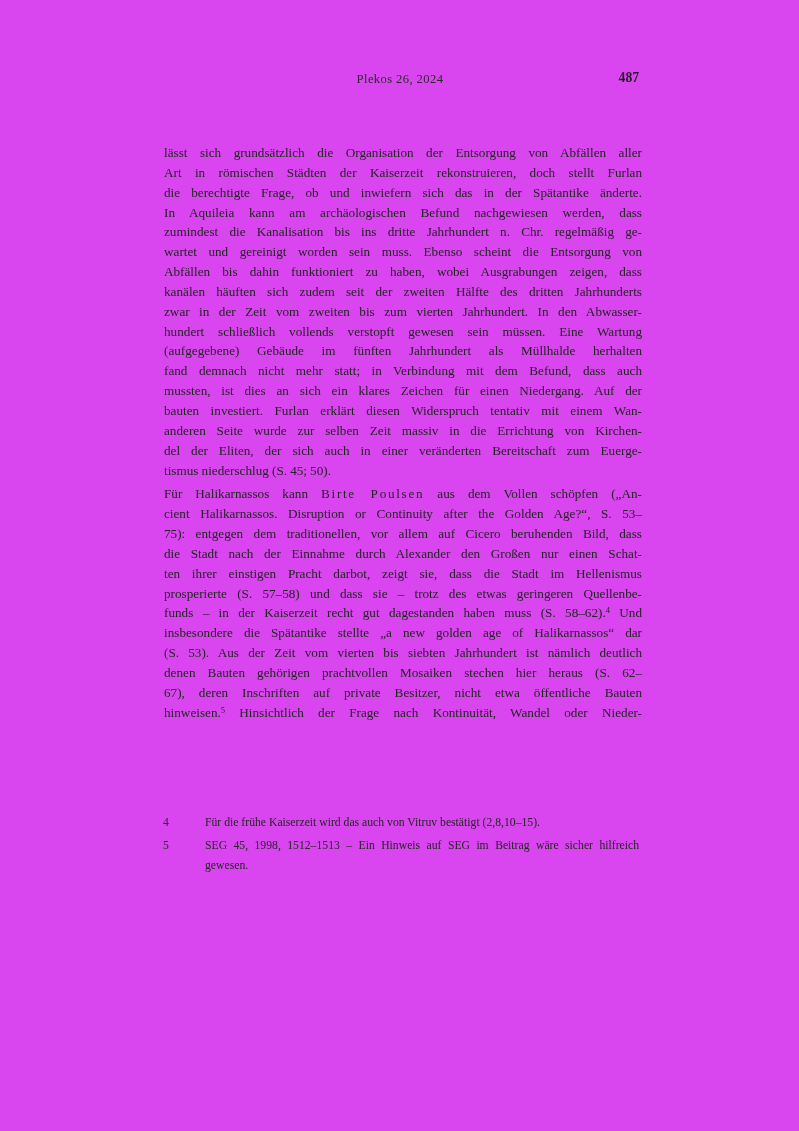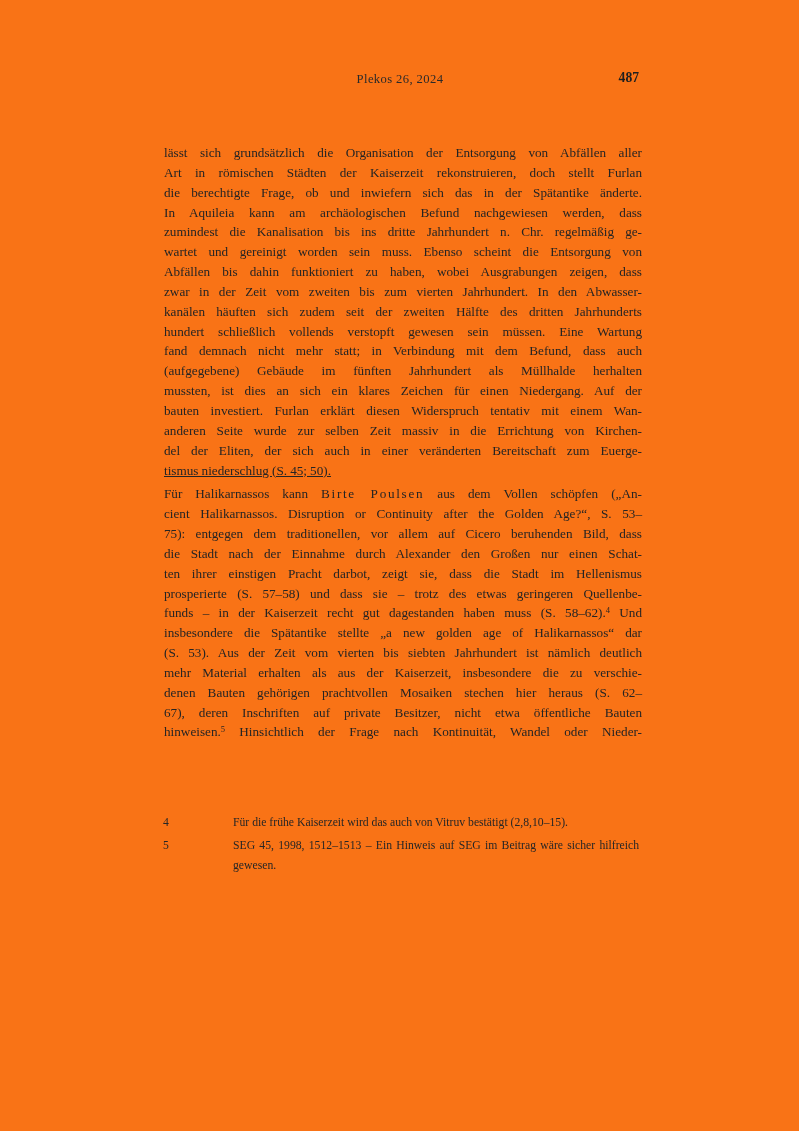--- a/index.html
+++ b/index.html
@@ -1,21 +1,21 @@
 <!DOCTYPE html>
 <html lang="de"><head>
 <meta charset="utf-8">
 <title>Plekos 26, 2024 – S. 487</title>
 <style>
   html,body{margin:0;padding:0;background:#e8e8e8;}
   .page{
     position:relative;
     width:799px;height:1131px;
     margin:0 auto;
-    background:#f97316;
+    background:#d946ef;
     color:#242424;
     font-family:"Liberation Serif", serif;
     overflow:hidden;
   }
   
   .running-head{
     position:absolute;left:161px;top:70px;width:478px;height:18px;
   }
   .journal-title{
     position:absolute;left:0;right:0;top:2px;
@@ -29,33 +29,33 @@
   .article-body{
     position:absolute;left:164px;top:143px;width:478px;
     font-size:13.2px;color:#242424;word-spacing:-0.2px;
   }
   .para + .para{margin-top:4px;}
   .line{
     height:19.85px;line-height:19.85px;
     text-align:justify;text-align-last:justify;
     white-space:normal;
   }
-  .line.lastleft{text-align:right;text-align-last:left;text-decoration:underline;}
+  .line.lastleft{text-align:right;text-align-last:left;}
   .sup{
     font-size:8.5px;line-height:0;vertical-align:4.5px;letter-spacing:0;
   }
   .sperr{letter-spacing:1.7px;}
   
   .footnotes{
     position:absolute;left:161px;top:813px;width:478px;
     font-size:11.7px;color:#262626;
   }
   .fn{display:flex;margin-bottom:3px;}
   .fn-num{flex:0 0 42px;padding-left:2px;line-height:20px;}
-  .fn-text{flex:1 1 auto;margin-left:28px;}
+  .fn-text{flex:1 1 auto;}
   .fn-line{height:20px;line-height:20px;}
   .fn-line.just{text-align:justify;text-align-last:justify;}
   .fn-line.left{text-align:left;text-align-last:left;}
 </style>
 </head>
 <body>
 
 <div class="page">
 
   <div class="running-head">
@@ -65,42 +65,41 @@
 
   <div class="article-body">
       <div class="para">
         <div class="line">lässt sich grundsätzlich die Organisation der Entsorgung von Abfällen aller</div>
         <div class="line">Art in römischen Städten der Kaiserzeit rekonstruieren, doch stellt Furlan</div>
         <div class="line">die berechtigte Frage, ob und inwiefern sich das in der Spätantike änderte.</div>
         <div class="line">In Aquileia kann am archäologischen Befund nachgewiesen werden, dass</div>
         <div class="line">zumindest die Kanalisation bis ins dritte Jahrhundert n. Chr. regelmäßig ge-</div>
         <div class="line">wartet und gereinigt worden sein muss. Ebenso scheint die Entsorgung von</div>
         <div class="line">Abfällen bis dahin funktioniert zu haben, wobei Ausgrabungen zeigen, dass</div>
+        <div class="line">kanälen häuften sich zudem seit der zweiten Hälfte des dritten Jahrhunderts</div>
         <div class="line">zwar in der Zeit vom zweiten bis zum vierten Jahrhundert. In den Abwasser-</div>
-        <div class="line">kanälen häuften sich zudem seit der zweiten Hälfte des dritten Jahrhunderts</div>
         <div class="line">hundert schließlich vollends verstopft gewesen sein müssen. Eine Wartung</div>
+        <div class="line">(aufgegebene) Gebäude im fünften Jahrhundert als Müllhalde herhalten</div>
         <div class="line">fand demnach nicht mehr statt; in Verbindung mit dem Befund, dass auch</div>
-        <div class="line">(aufgegebene) Gebäude im fünften Jahrhundert als Müllhalde herhalten</div>
         <div class="line">mussten, ist dies an sich ein klares Zeichen für einen Niedergang. Auf der</div>
         <div class="line">bauten investiert. Furlan erklärt diesen Widerspruch tentativ mit einem Wan-</div>
         <div class="line">anderen Seite wurde zur selben Zeit massiv in die Errichtung von Kirchen-</div>
         <div class="line">del der Eliten, der sich auch in einer veränderten Bereitschaft zum Euerge-</div>
         <div class="line lastleft">tismus niederschlug (S. 45; 50).</div>
       </div>
       <div class="para">
         <div class="line">Für Halikarnassos kann <span class="sperr">Birte Poulsen</span> aus dem Vollen schöpfen („An-</div>
         <div class="line">cient Halikarnassos. Disruption or Continuity after the Golden Age?“, S. 53–</div>
         <div class="line">75): entgegen dem traditionellen, vor allem auf Cicero beruhenden Bild, dass</div>
         <div class="line">die Stadt nach der Einnahme durch Alexander den Großen nur einen Schat-</div>
         <div class="line">ten ihrer einstigen Pracht darbot, zeigt sie, dass die Stadt im Hellenismus</div>
         <div class="line">prosperierte (S. 57–58) und dass sie – trotz des etwas geringeren Quellenbe-</div>
         <div class="line">funds – in der Kaiserzeit recht gut dagestanden haben muss (S. 58–62).<span class="sup">4</span> Und</div>
         <div class="line">insbesondere die Spätantike stellte „a new golden age of Halikarnassos“ dar</div>
         <div class="line">(S. 53). Aus der Zeit vom vierten bis siebten Jahrhundert ist nämlich deutlich</div>
-        <div class="line">mehr Material erhalten als aus der Kaiserzeit, insbesondere die zu verschie-</div>
         <div class="line">denen Bauten gehörigen prachtvollen Mosaiken stechen hier heraus (S. 62–</div>
         <div class="line">67), deren Inschriften auf private Besitzer, nicht etwa öffentliche Bauten</div>
         <div class="line">hinweisen.<span class="sup">5</span> Hinsichtlich der Frage nach Kontinuität, Wandel oder Nieder-</div>
       </div>
     </div>
 
   <div class="footnotes">
       <div class="fn">
         <div class="fn-num">4</div>
         <div class="fn-text">

